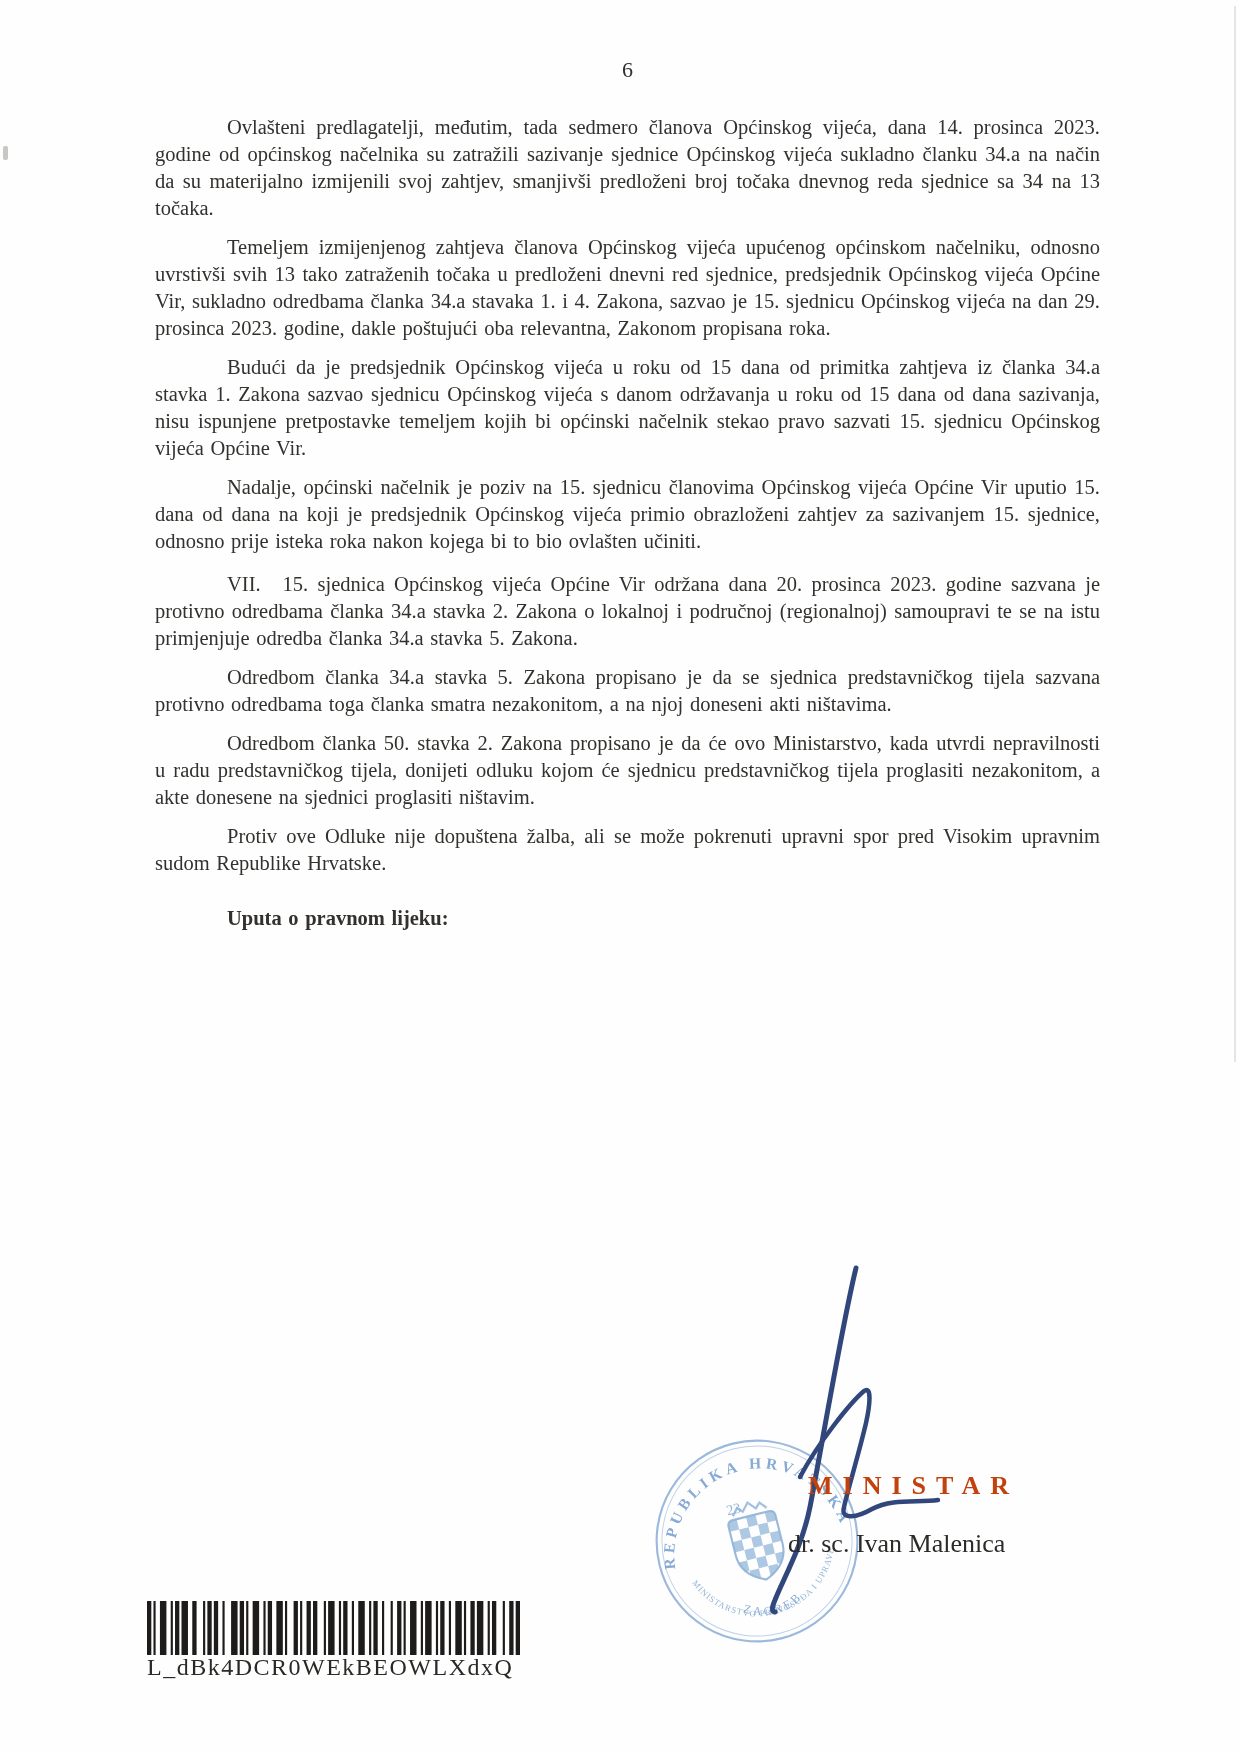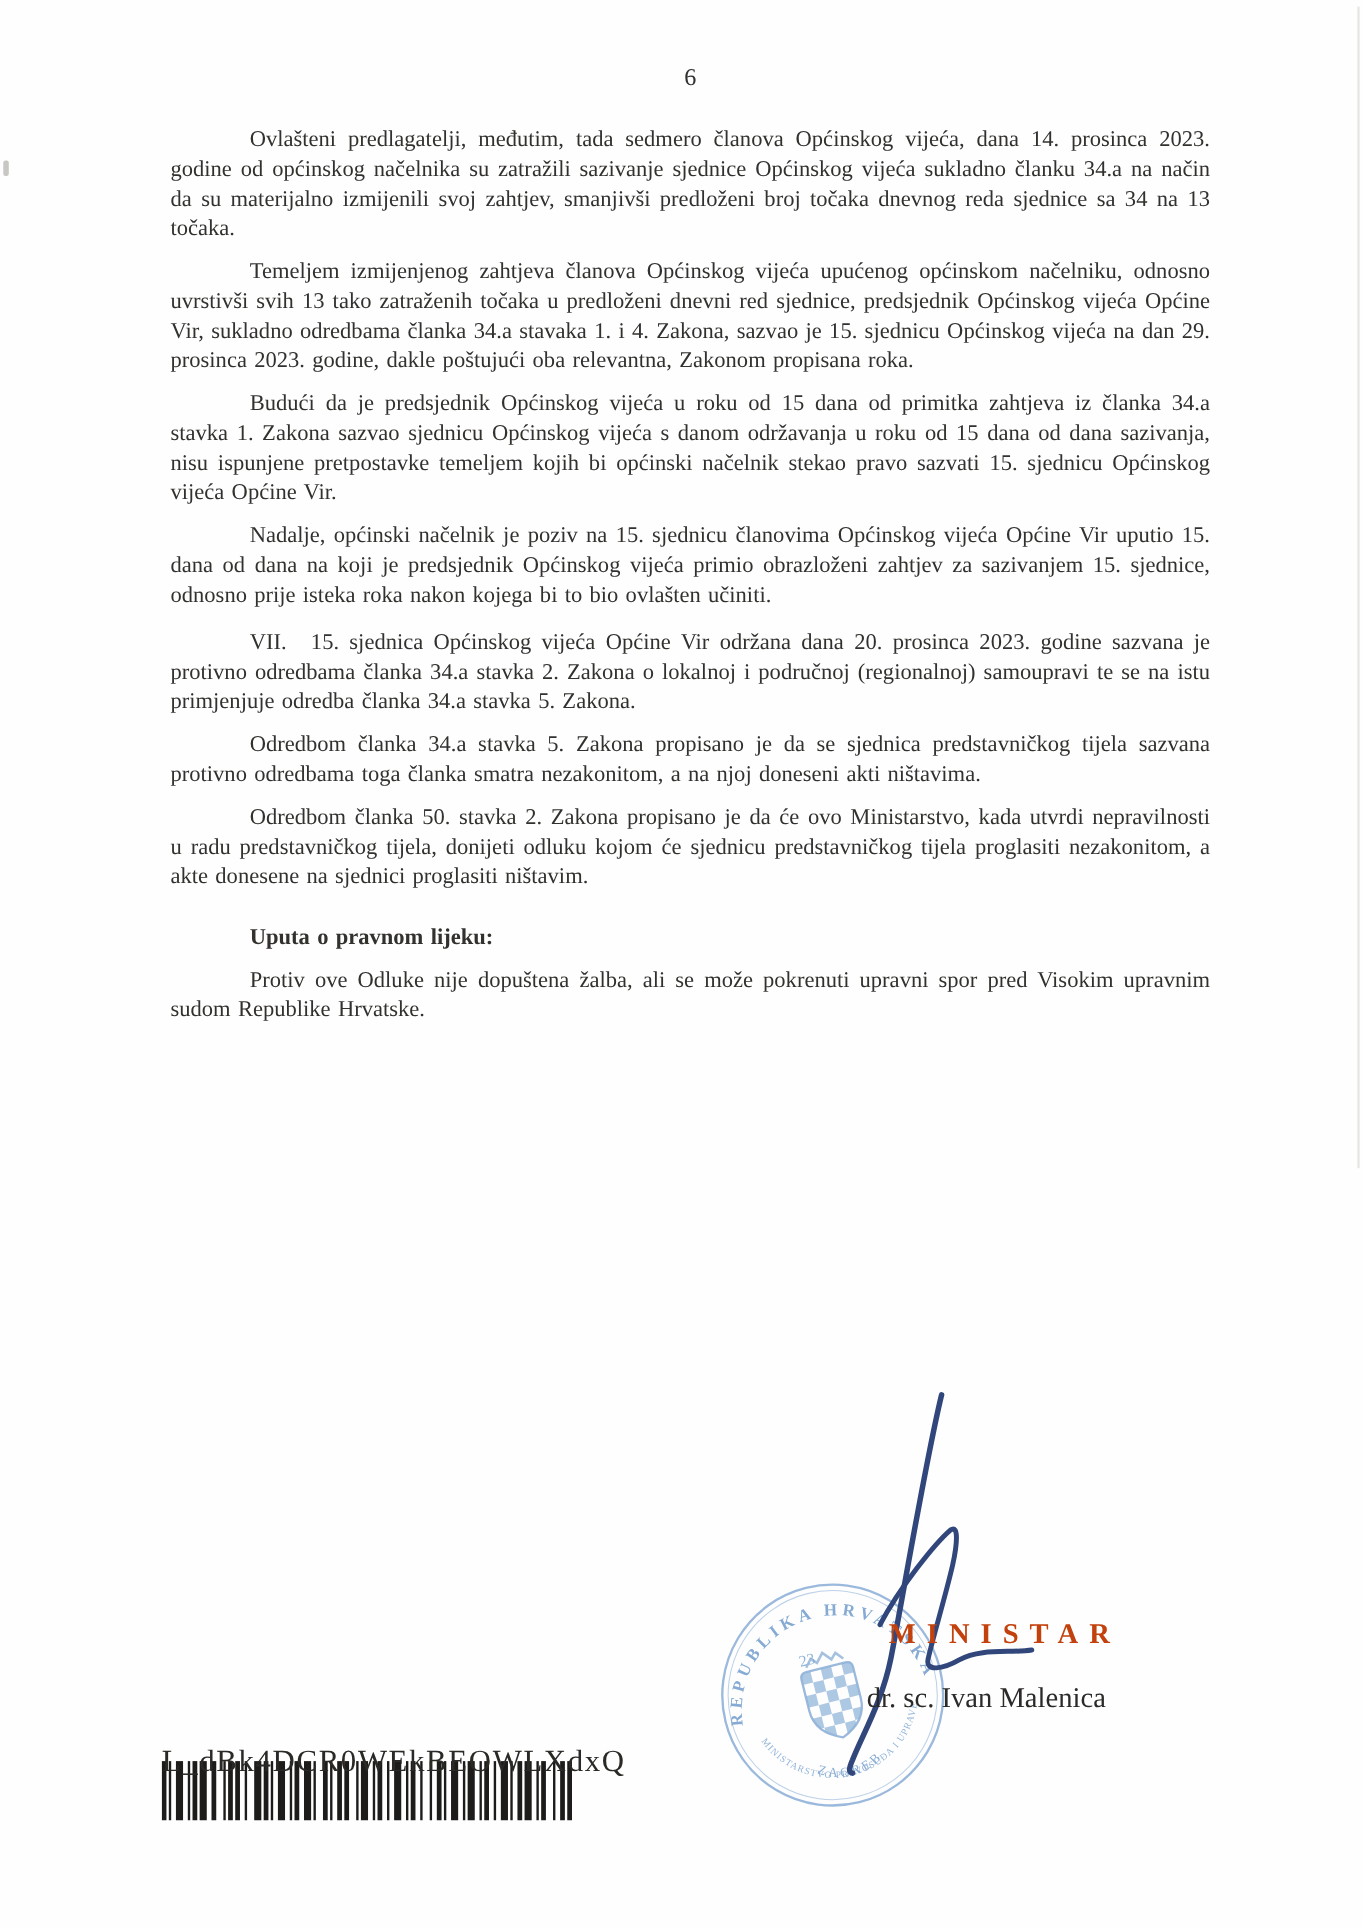--- a/index.html
+++ b/index.html
@@ -52,22 +52,22 @@
   .signature-svg{
     position:absolute;left:720px;top:1255px;
     width:250px;height:370px;
   }
   
   .barcode-svg{
     position:absolute;left:147px;top:1601px;
     width:373px;height:54px;
   }
   .barcode-text{
-    position:absolute;left:147px;top:1586px;
-    font-size:28px;letter-spacing:1.5px;
+    position:absolute;left:147px;top:1654px;
+    font-size:24px;letter-spacing:1.5px;
     color:#2a2926;white-space:nowrap;text-align:center;
   }
   
   .edge-line{
     position:absolute;left:1234px;top:6px;
     width:2px;height:1056px;
     background:#e5e5e2;
   }
   .edge-speck{
     position:absolute;left:3px;top:146px;
@@ -83,22 +83,22 @@
   <div class="page-number">6</div>
 
   <div class="content" id="paragraphs">
       <p class="doc indent">Ovlašteni predlagatelji, međutim, tada sedmero članova Općinskog vijeća, dana 14. prosinca 2023. godine od općinskog načelnika su zatražili sazivanje sjednice Općinskog vijeća sukladno članku 34.a na način da su materijalno izmijenili svoj zahtjev, smanjivši predloženi broj točaka dnevnog reda sjednice sa 34 na 13 točaka.</p>
       <p class="doc indent">Temeljem izmijenjenog zahtjeva članova Općinskog vijeća upućenog općinskom načelniku, odnosno uvrstivši svih 13 tako zatraženih točaka u predloženi dnevni red sjednice, predsjednik Općinskog vijeća Općine Vir, sukladno odredbama članka 34.a stavaka 1. i 4. Zakona, sazvao je 15. sjednicu Općinskog vijeća na dan 29. prosinca 2023. godine, dakle poštujući oba relevantna, Zakonom propisana roka.</p>
       <p class="doc indent">Budući da je predsjednik Općinskog vijeća u roku od 15 dana od primitka zahtjeva iz članka 34.a stavka 1. Zakona sazvao sjednicu Općinskog vijeća s danom održavanja u roku od 15 dana od dana sazivanja, nisu ispunjene pretpostavke temeljem kojih bi općinski načelnik stekao pravo sazvati 15. sjednicu Općinskog vijeća Općine Vir.</p>
       <p class="doc indent">Nadalje, općinski načelnik je poziv na 15. sjednicu članovima Općinskog vijeća Općine Vir uputio 15. dana od dana na koji je predsjednik Općinskog vijeća primio obrazloženi zahtjev za sazivanjem 15. sjednice, odnosno prije isteka roka nakon kojega bi to bio ovlašten učiniti.</p>
       <p class="doc indent gap-sm"><span class="sec-label">VII.</span>15. sjednica Općinskog vijeća Općine Vir održana dana 20. prosinca 2023. godine sazvana je protivno odredbama članka 34.a stavka 2. Zakona o lokalnoj i područnoj (regionalnoj) samoupravi te se na istu primjenjuje odredba članka 34.a stavka 5. Zakona.</p>
       <p class="doc indent">Odredbom članka 34.a stavka 5. Zakona propisano je da se sjednica predstavničkog tijela sazvana protivno odredbama toga članka smatra nezakonitom, a na njoj doneseni akti ništavima.</p>
       <p class="doc indent">Odredbom članka 50. stavka 2. Zakona propisano je da će ovo Ministarstvo, kada utvrdi nepravilnosti u radu predstavničkog tijela, donijeti odluku kojom će sjednicu predstavničkog tijela proglasiti nezakonitom, a akte donesene na sjednici proglasiti ništavim.</p>
+      <p class="doc indent">Protiv ove Odluke nije dopuštena žalba, ali se može pokrenuti upravni spor pred Visokim upravnim sudom Republike Hrvatske.</p>
       <p class="doc indent bold gap-lg">Uputa o pravnom lijeku:</p>
-      <p class="doc indent">Protiv ove Odluke nije dopuštena žalba, ali se može pokrenuti upravni spor pred Visokim upravnim sudom Republike Hrvatske.</p>
     </div>
 
   <svg class="stamp-svg" viewBox="0 0 230 230">
     <g transform="rotate(-14 115 115)" fill="#6d9aca">
       <circle cx="115" cy="115" r="104" fill="none" stroke="#7fa6d2" stroke-width="2.2" opacity="0.85"></circle>
       <circle cx="115" cy="115" r="98.5" fill="none" stroke="#7fa6d2" stroke-width="1" opacity="0.55"></circle>
       <defs>
         <path id="arcTop" d="M 28,148 A 89,89 0 1 1 202,148"></path>
         <path id="arcBottom" d="M 39,140 A 81,81 0 0 0 191,140"></path>
         <path id="arcZagreb" d="M 70,170 A 56,56 0 0 0 160,170"></path>

